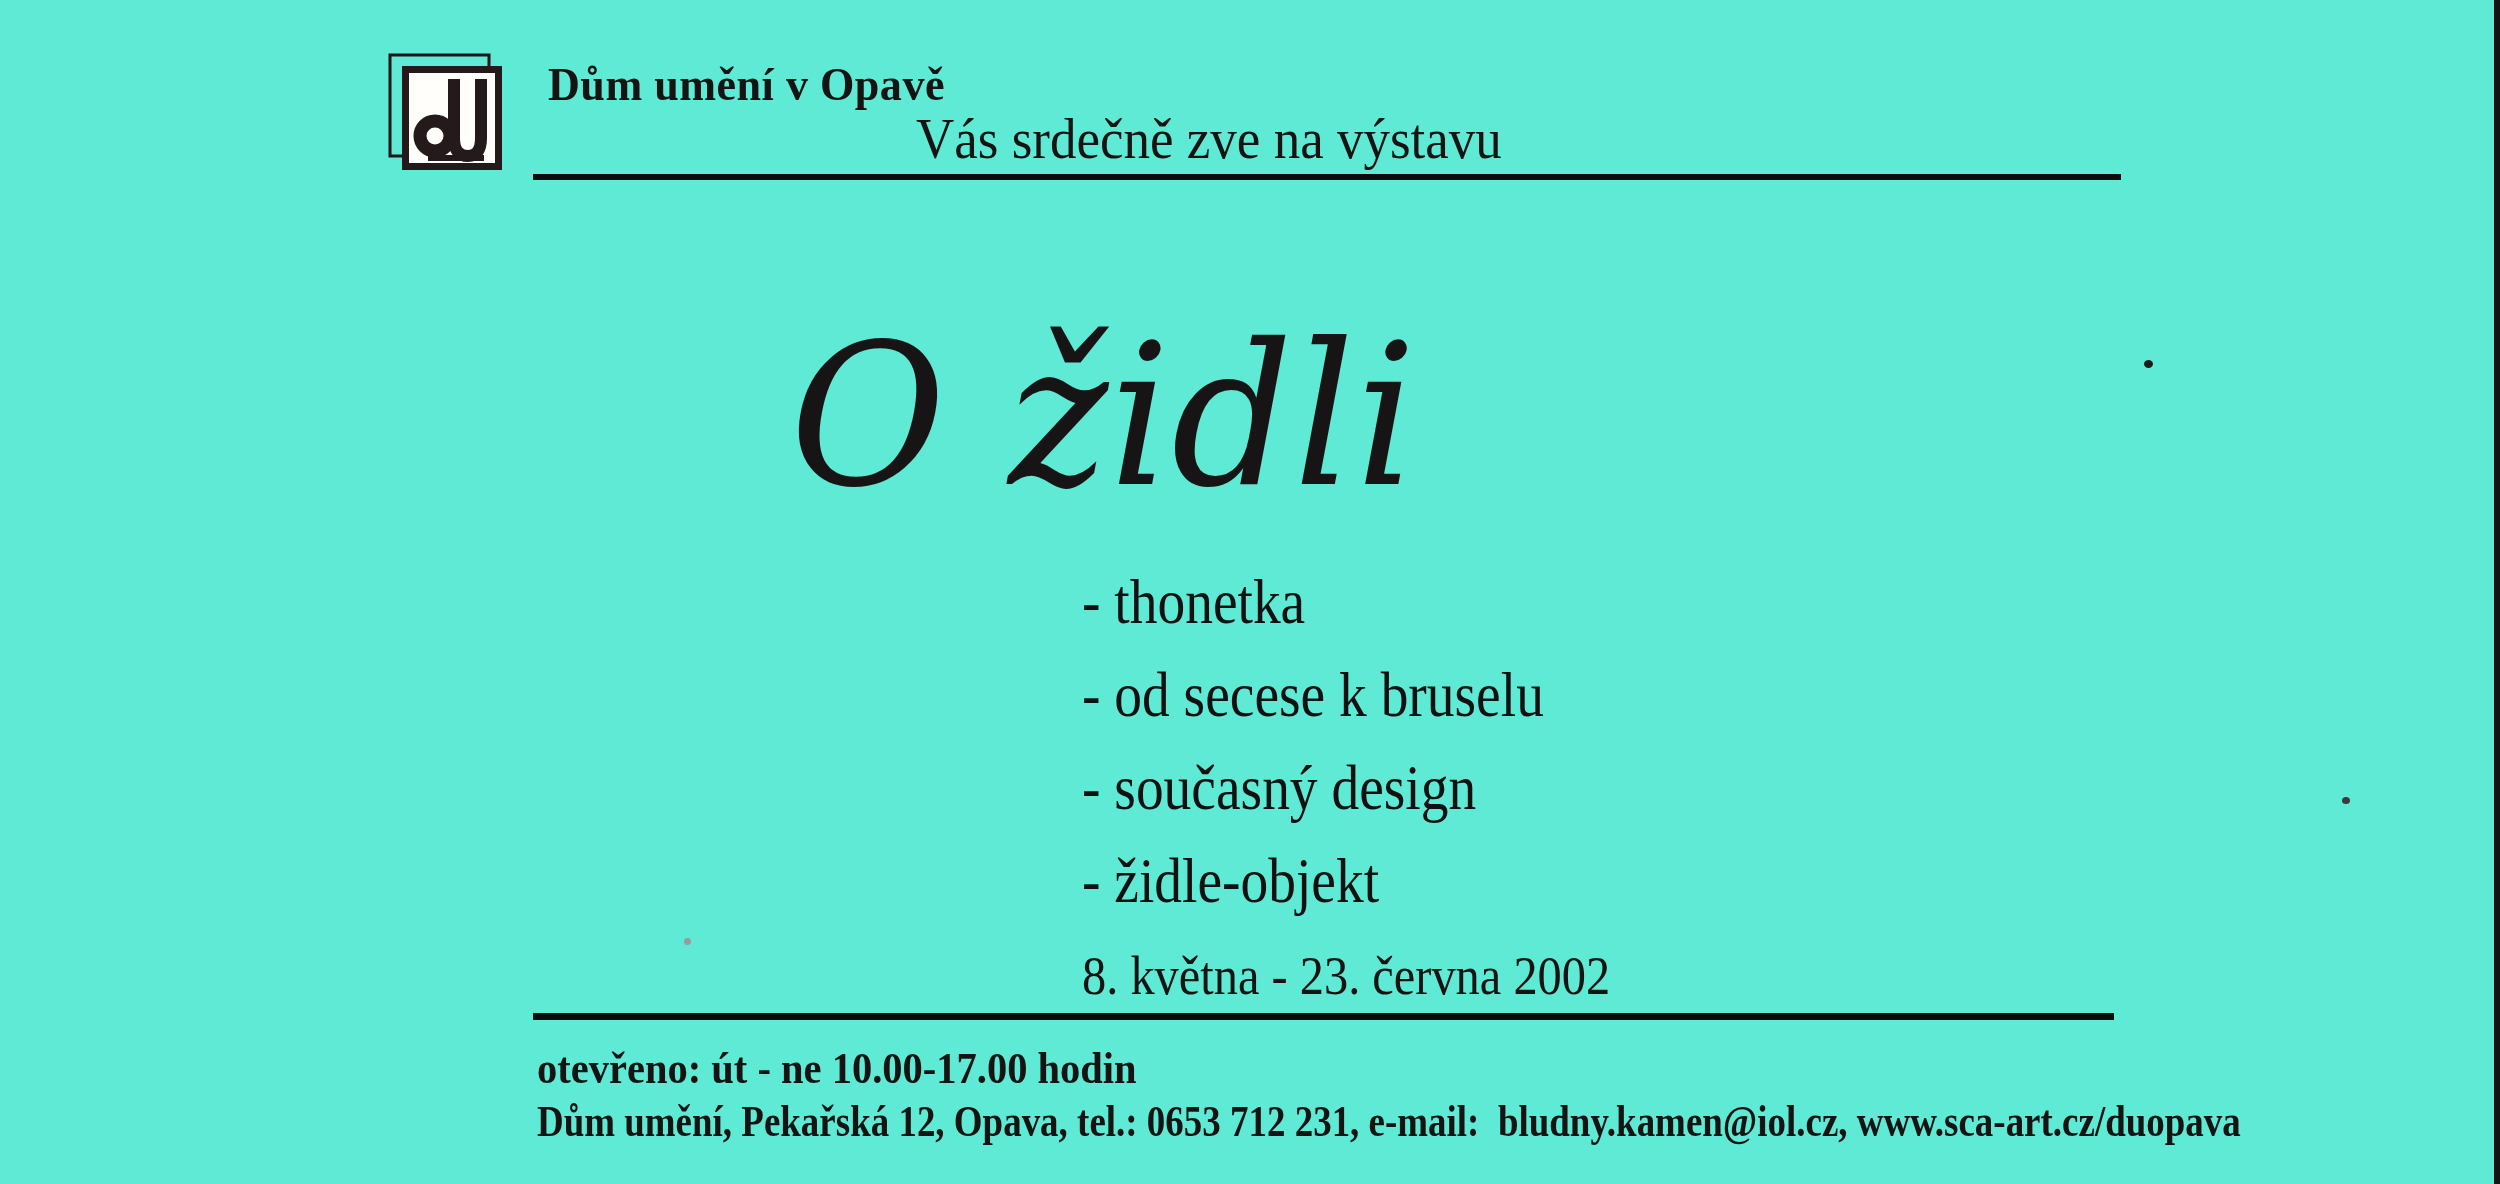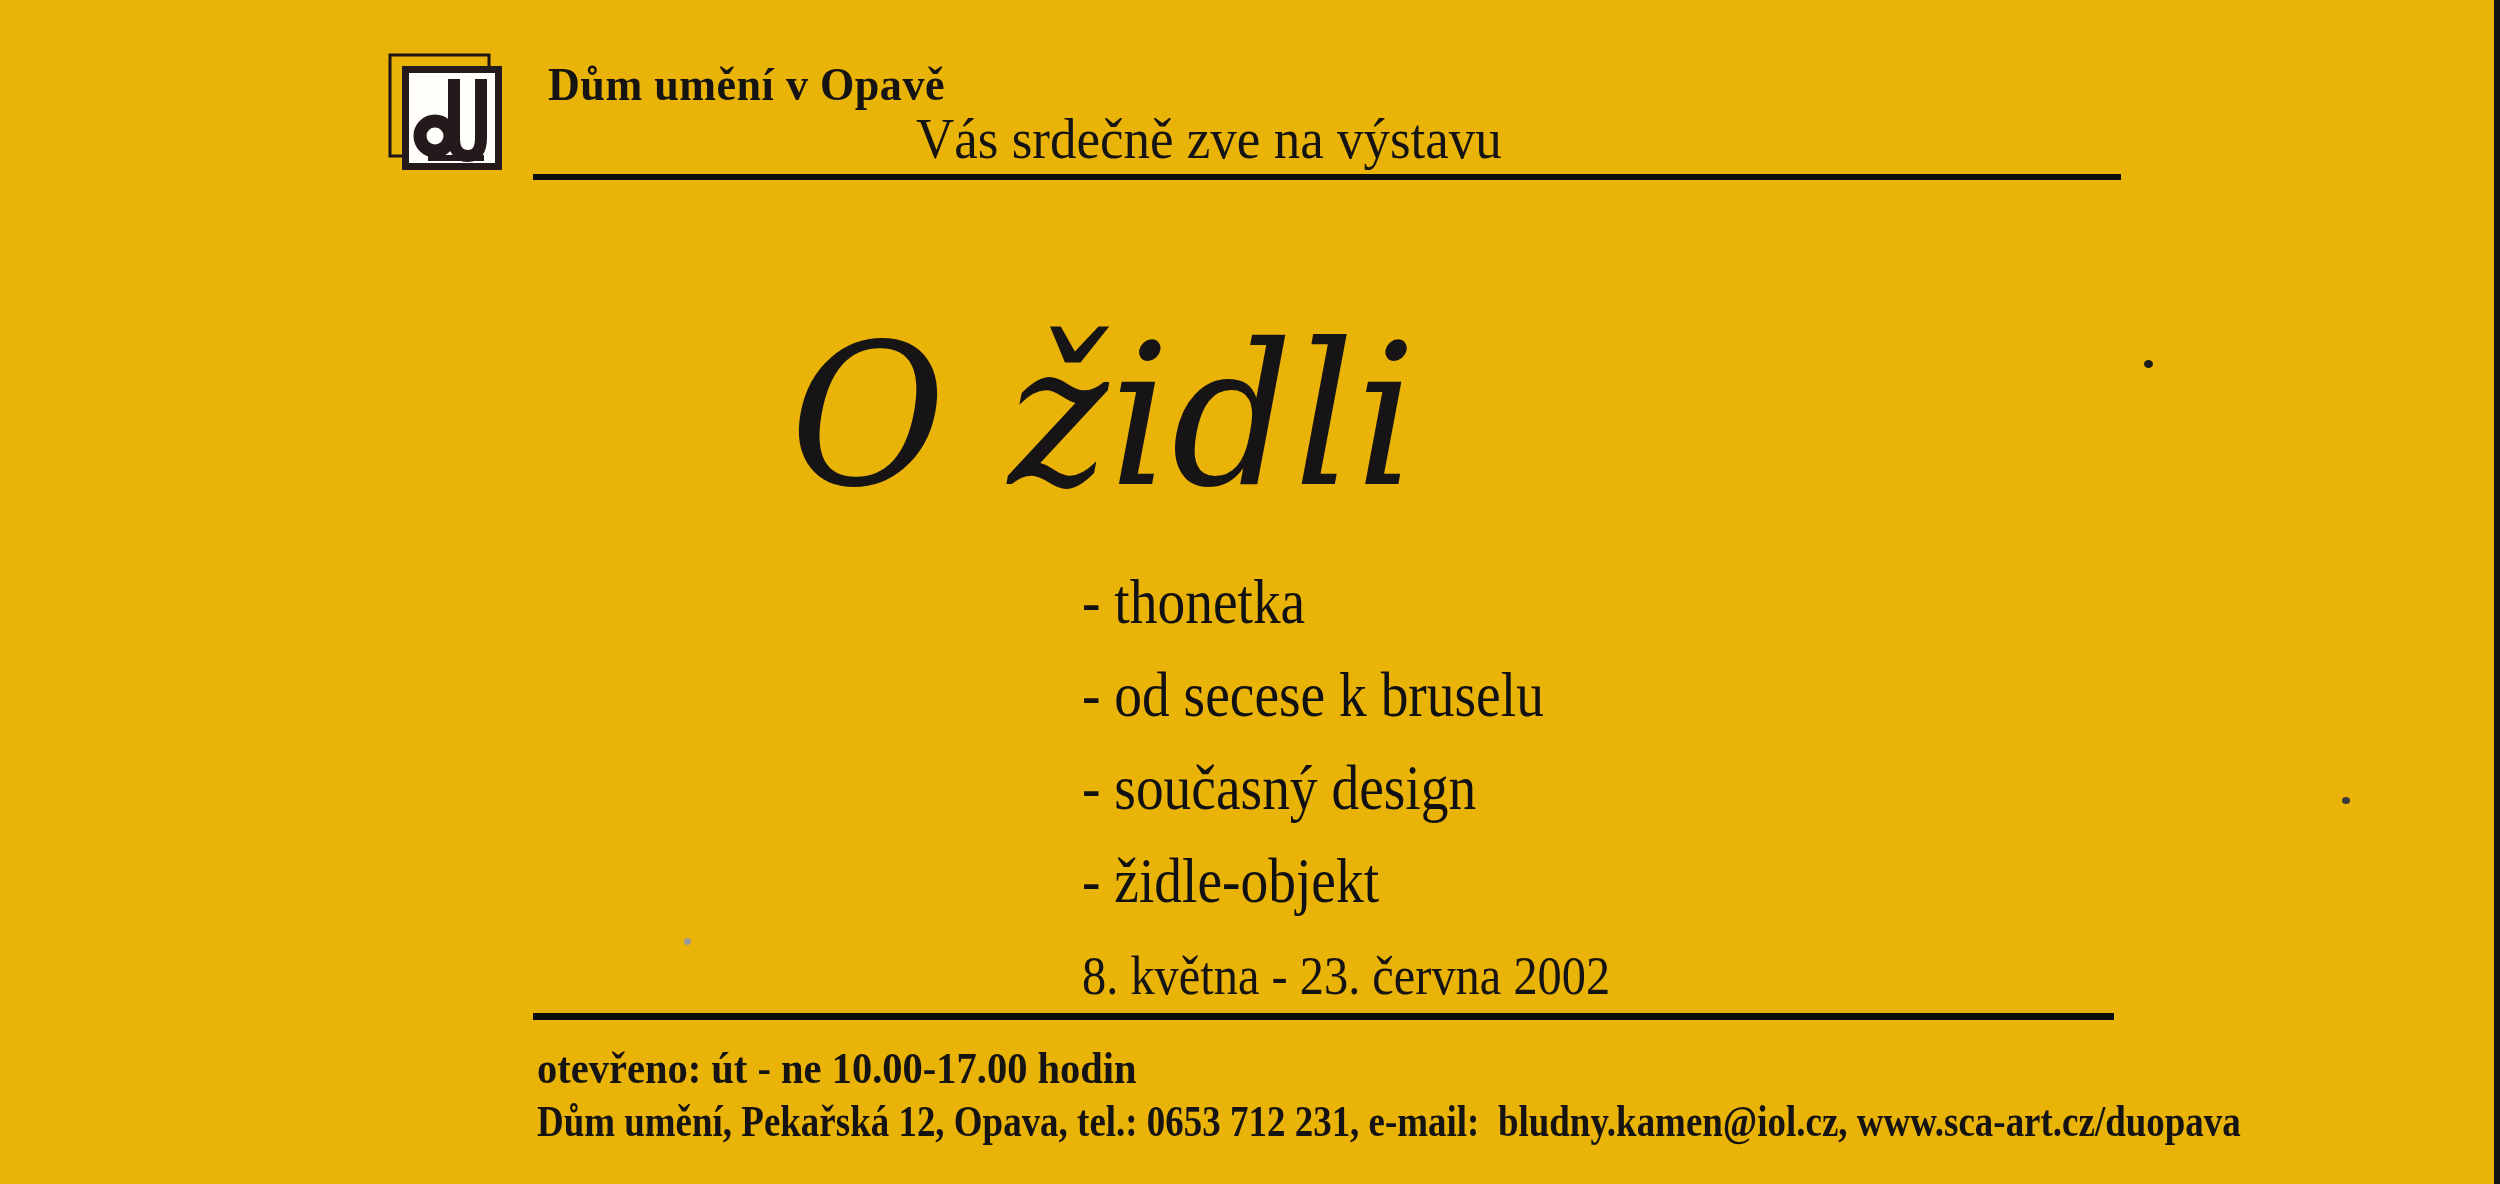--- a/index.html
+++ b/index.html
@@ -1,20 +1,20 @@
 <!DOCTYPE html>
 <html><head>
 <meta charset="utf-8">
 <style>
   html, body { margin: 0; padding: 0; background: #e8e8e8; }
   .scan-page {
     position: relative;
     width: 2500px;
     height: 1184px;
-    background: #eab308;
+    background: #5eead4;
     overflow: hidden;
     font-family: "Liberation Serif", "DejaVu Serif", serif;
     color: #151413;
   }
   .abs { position: absolute; }
 
   
   .logo-wrap { left: 388px; top: 52px; width: 116px; height: 120px; }
   .org-name {
     left: 548px; top: 58px;

